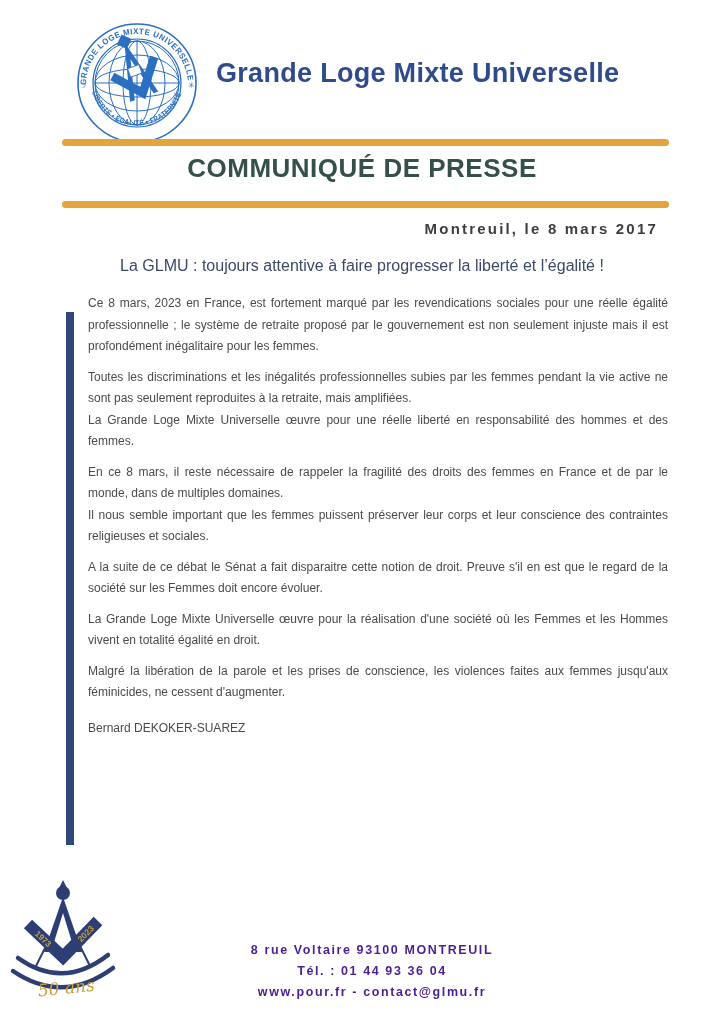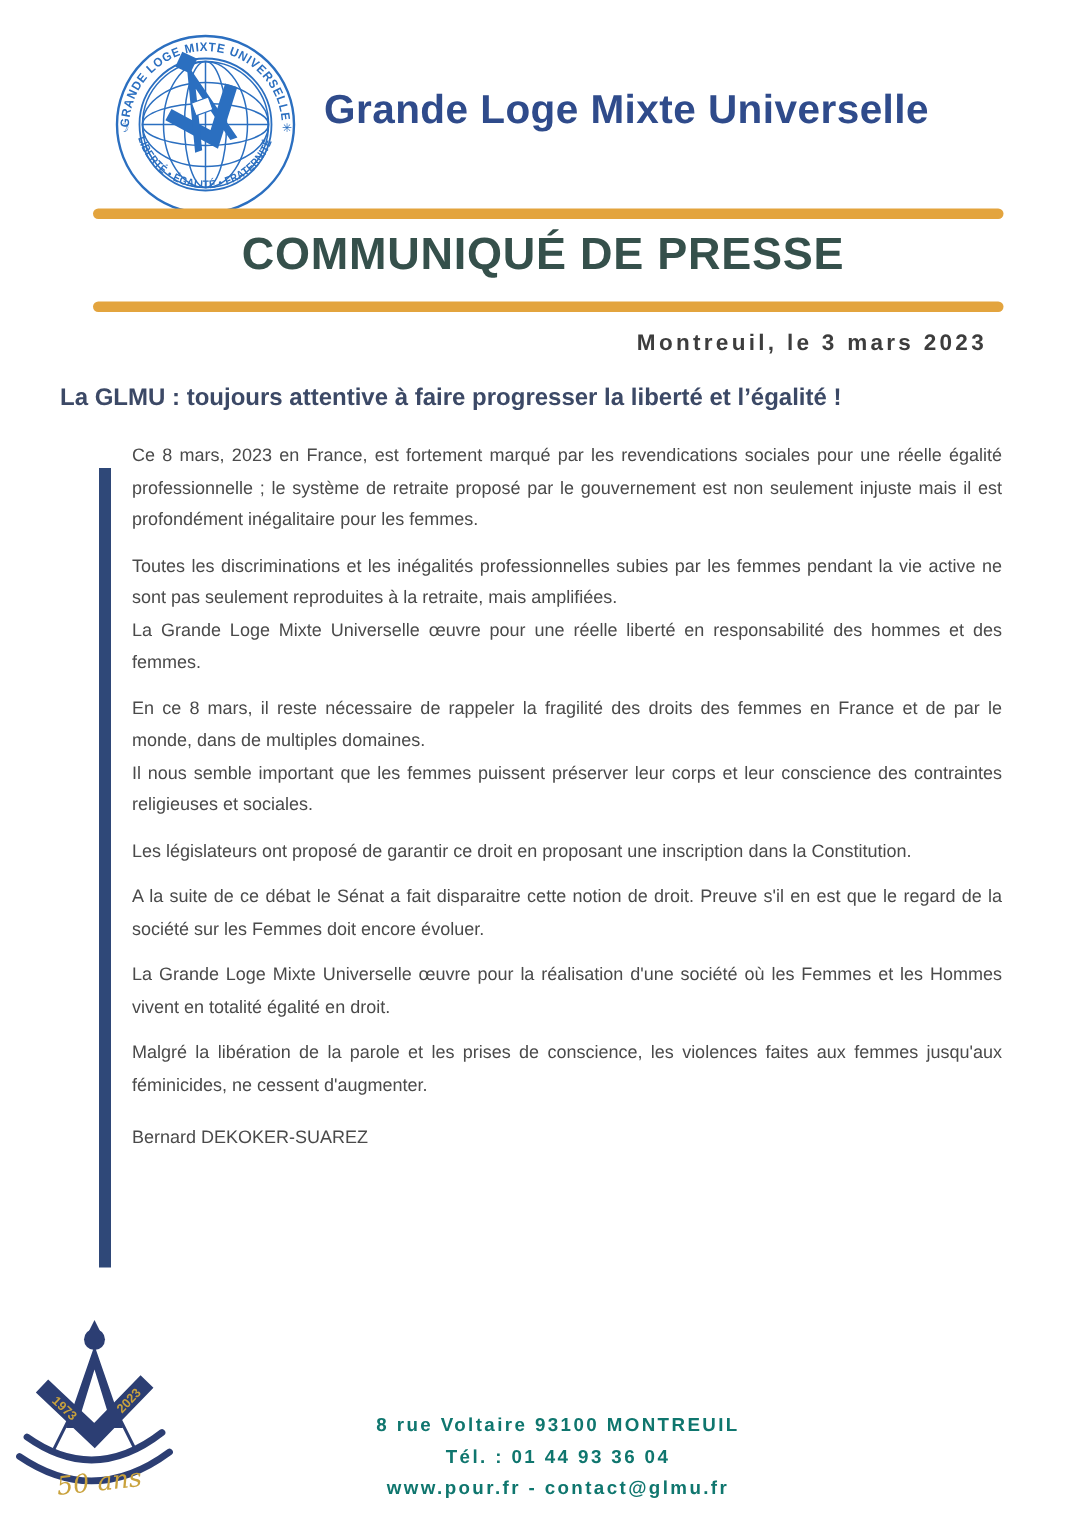--- a/index.html
+++ b/index.html
@@ -37,44 +37,44 @@
     background: #E3A43E;
   }
   .rule-top { top: 139px; }
   .rule-bottom { top: 201px; }
 
   .press-title {
     position: absolute;
     left: 0; right: 0;
     top: 153px;
     text-align: center;
-    font-size: 30px;
+    font-size: 26px;
     font-weight: 800;
     letter-spacing: 0.5px;
     color: #35504B;
   }
 
   .dateline {
     position: absolute;
     right: 66px;
     top: 220px;
     font-size: 15px;
     font-weight: bold;
     letter-spacing: 2.2px;
     color: #3D3D3D;
     white-space: nowrap;
   }
 
   .headline {
     position: absolute;
     left: 40px; right: 40px;
     top: 257px;
-    text-align: left;
+    text-align: center;
     font-size: 16px;
-    font-weight: bold;
+    font-weight: normal;
     color: #3C4966;
   }
 
   
   .accent-bar {
     position: absolute;
     left: 66px;
     top: 312px;
     width: 8px;
     height: 533px;
@@ -102,21 +102,21 @@
 
   .footer-contact {
     position: absolute;
     left: 20px; right: 0;
     top: 940px;
     text-align: center;
     font-size: 12.5px;
     font-weight: bold;
     letter-spacing: 1.6px;
     line-height: 21px;
-    color: #0f766e;
+    color: #4c1d95;
   }
 
   .serif-italic { font-family: "DejaVu Serif", serif; font-style: italic; }
 </style>
 </head>
 <body>
 
 <div class="page">
 
   <svg class="seal" width="122" height="122" viewBox="0 0 122 122">
@@ -154,32 +154,31 @@
   </svg>
 
   <h1 class="org-title">Grande Loge Mixte Universelle</h1>
 
   <div class="rule rule-top"></div>
 
   <h2 class="press-title">COMMUNIQUÉ DE PRESSE</h2>
 
   <div class="rule rule-bottom"></div>
 
-  <div class="dateline">Montreuil, le 3 mars 2023</div>
+  <div class="dateline">Montreuil, le 8 mars 2017</div>
 
   <h3 class="headline">La GLMU : toujours attentive à faire progresser la liberté et l’égalité !</h3>
 
   <div class="accent-bar"></div>
 
   <main class="body-text">
 
     <p>Ce 8 mars, 2023 en France, est fortement marqué par les revendications sociales pour une réelle égalité professionnelle ; le système de retraite proposé par le gouvernement est non seulement injuste mais il est profondément inégalitaire pour les femmes.</p>
       <p>Toutes les discriminations et les inégalités professionnelles subies par les femmes pendant la vie active ne sont pas seulement reproduites à la retraite, mais amplifiées.<br>La Grande Loge Mixte Universelle œuvre pour une réelle liberté en responsabilité des hommes et des femmes.</p>
       <p>En ce 8 mars, il reste nécessaire de rappeler la fragilité des droits des femmes en France et de par le monde, dans de multiples domaines.<br>Il nous semble important que les femmes puissent préserver leur corps et leur conscience des contraintes religieuses et sociales.</p>
-      <p>Les législateurs ont proposé de garantir ce droit en proposant une inscription dans la Constitution.</p>
       <p>A la suite de ce débat le Sénat a fait disparaitre cette notion de droit. Preuve s'il en est que le regard de la société sur les Femmes doit encore évoluer.</p>
       <p>La Grande Loge Mixte Universelle œuvre pour la réalisation d'une société où les Femmes et les Hommes vivent en totalité égalité en droit.</p>
       <p>Malgré la libération de la parole et les prises de conscience, les violences faites aux femmes jusqu'aux féminicides, ne cessent d'augmenter.</p>
       <div class="signature">
       <div>Bernard DEKOKER-SUAREZ</div>
     </div>
   </main>
 
   <svg class="footer-logo" width="110" height="135" viewBox="0 0 110 135">
     <g>

